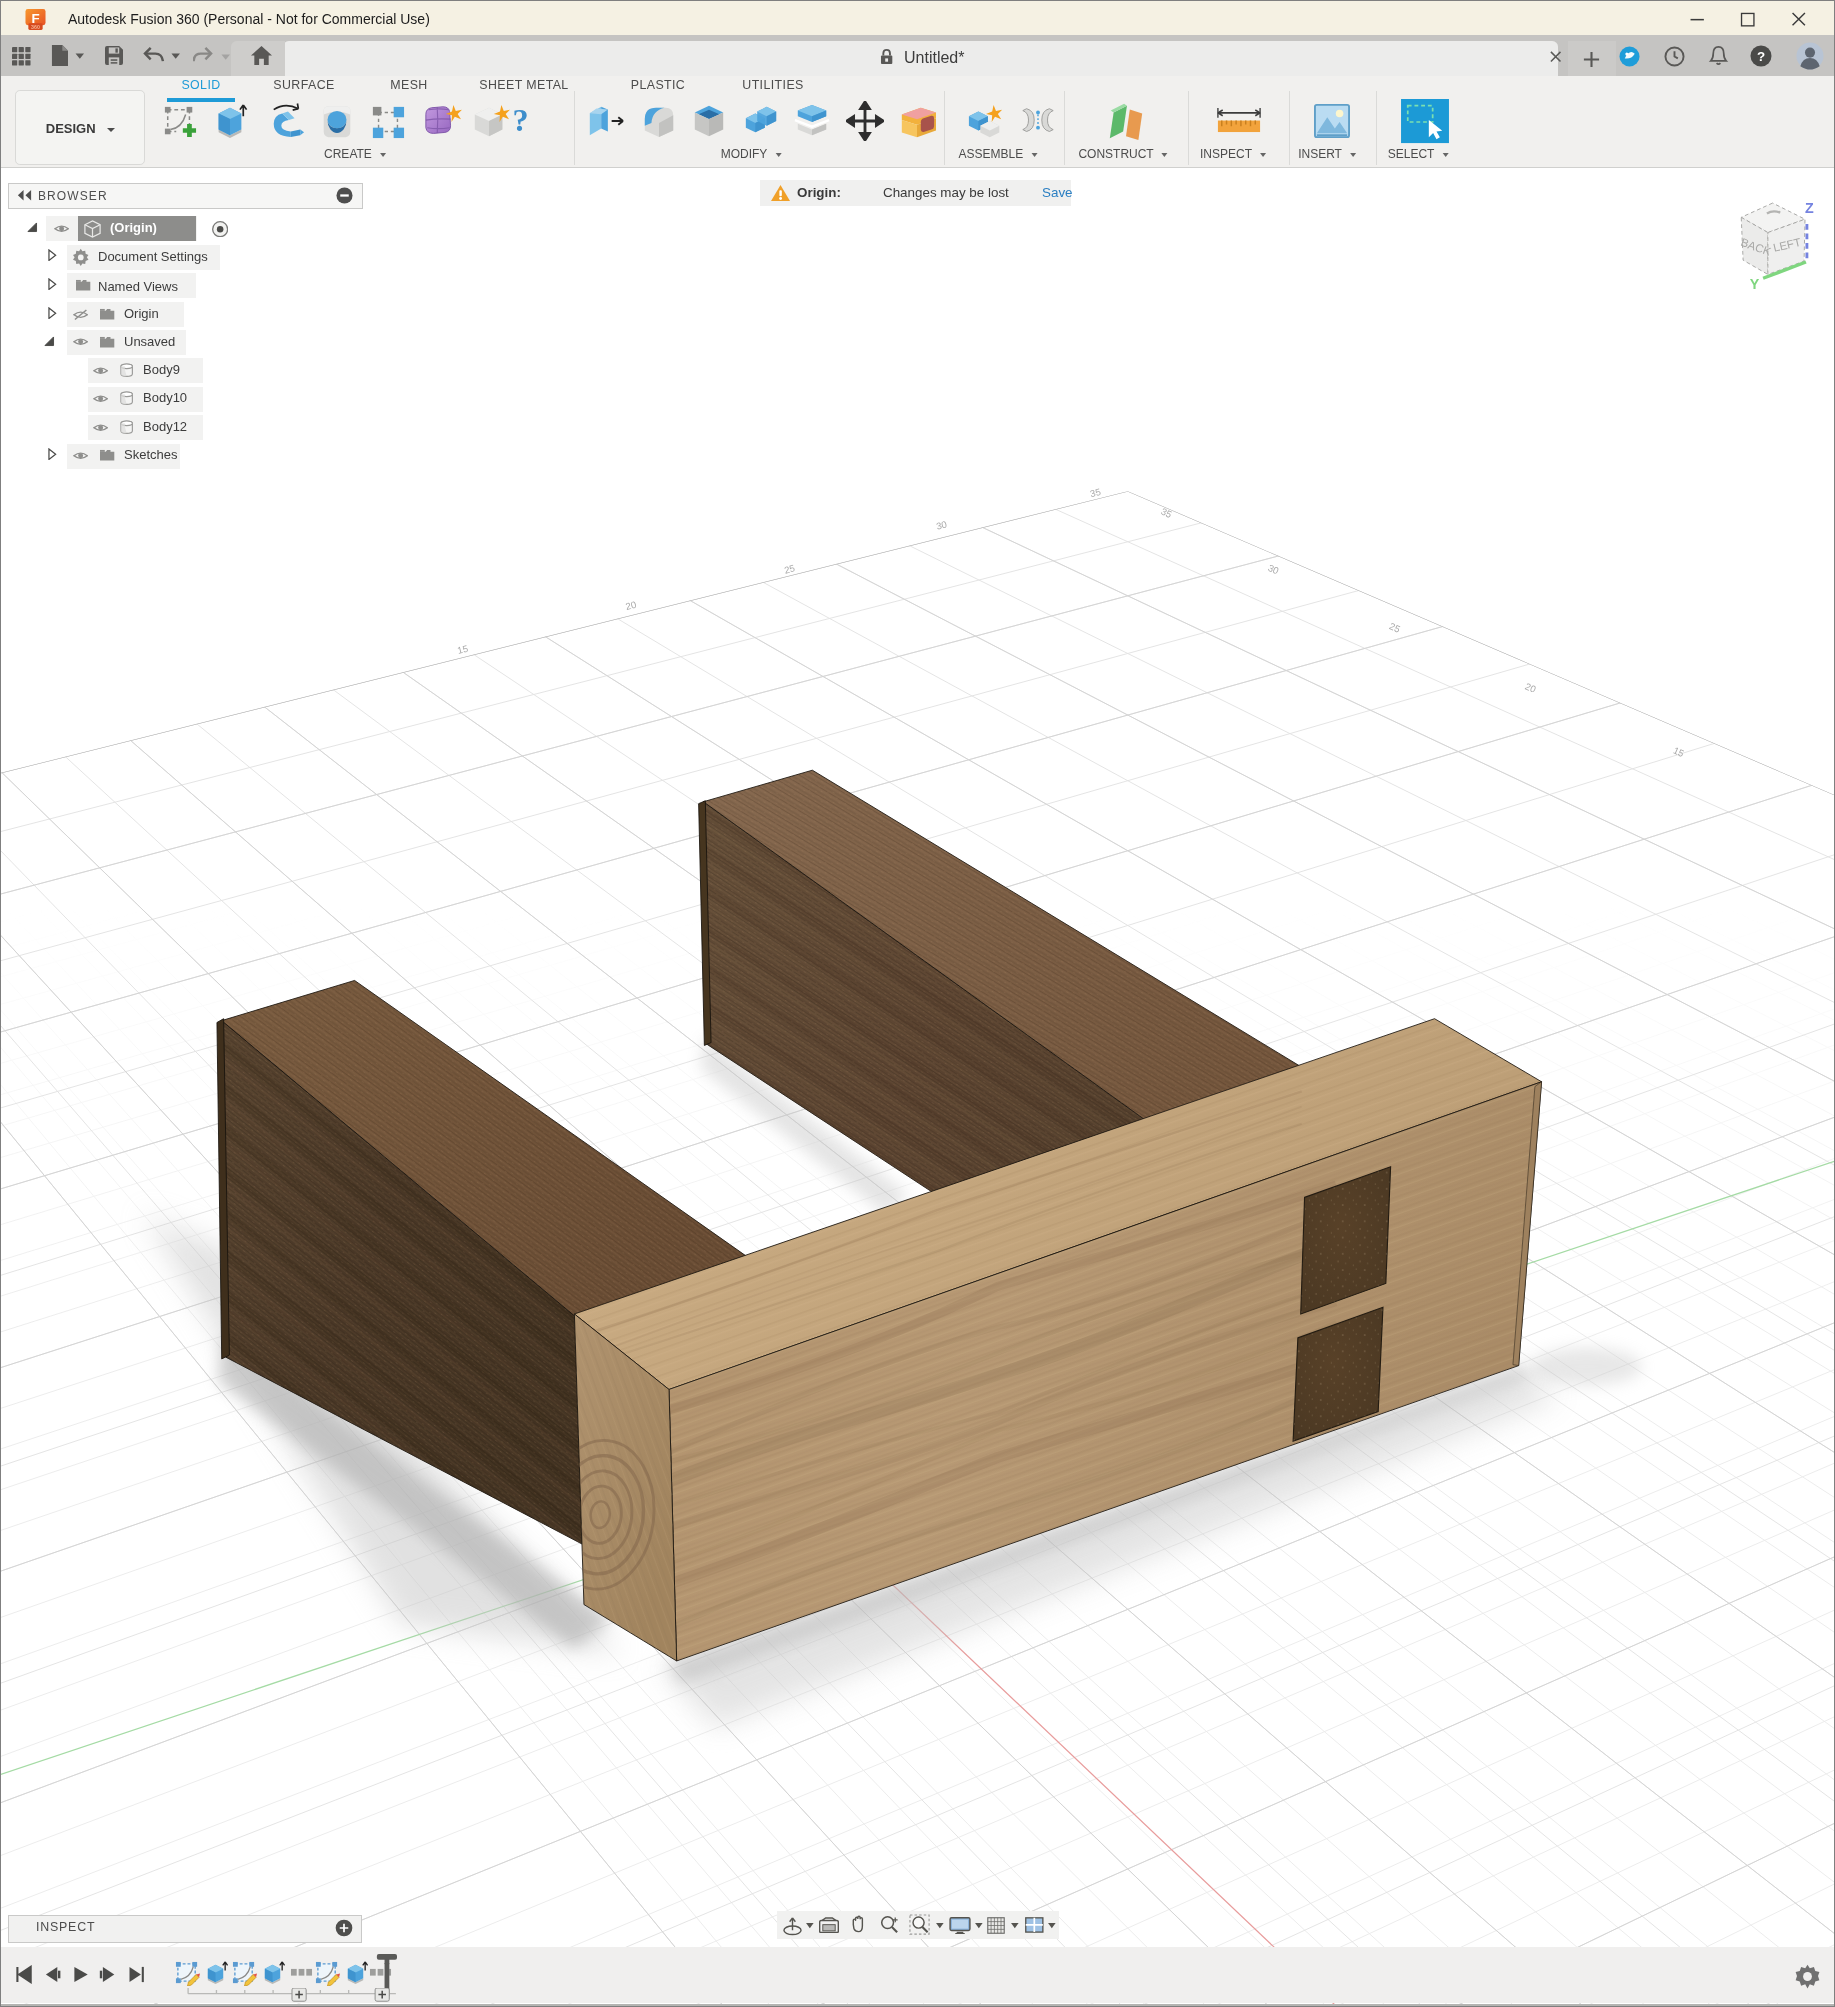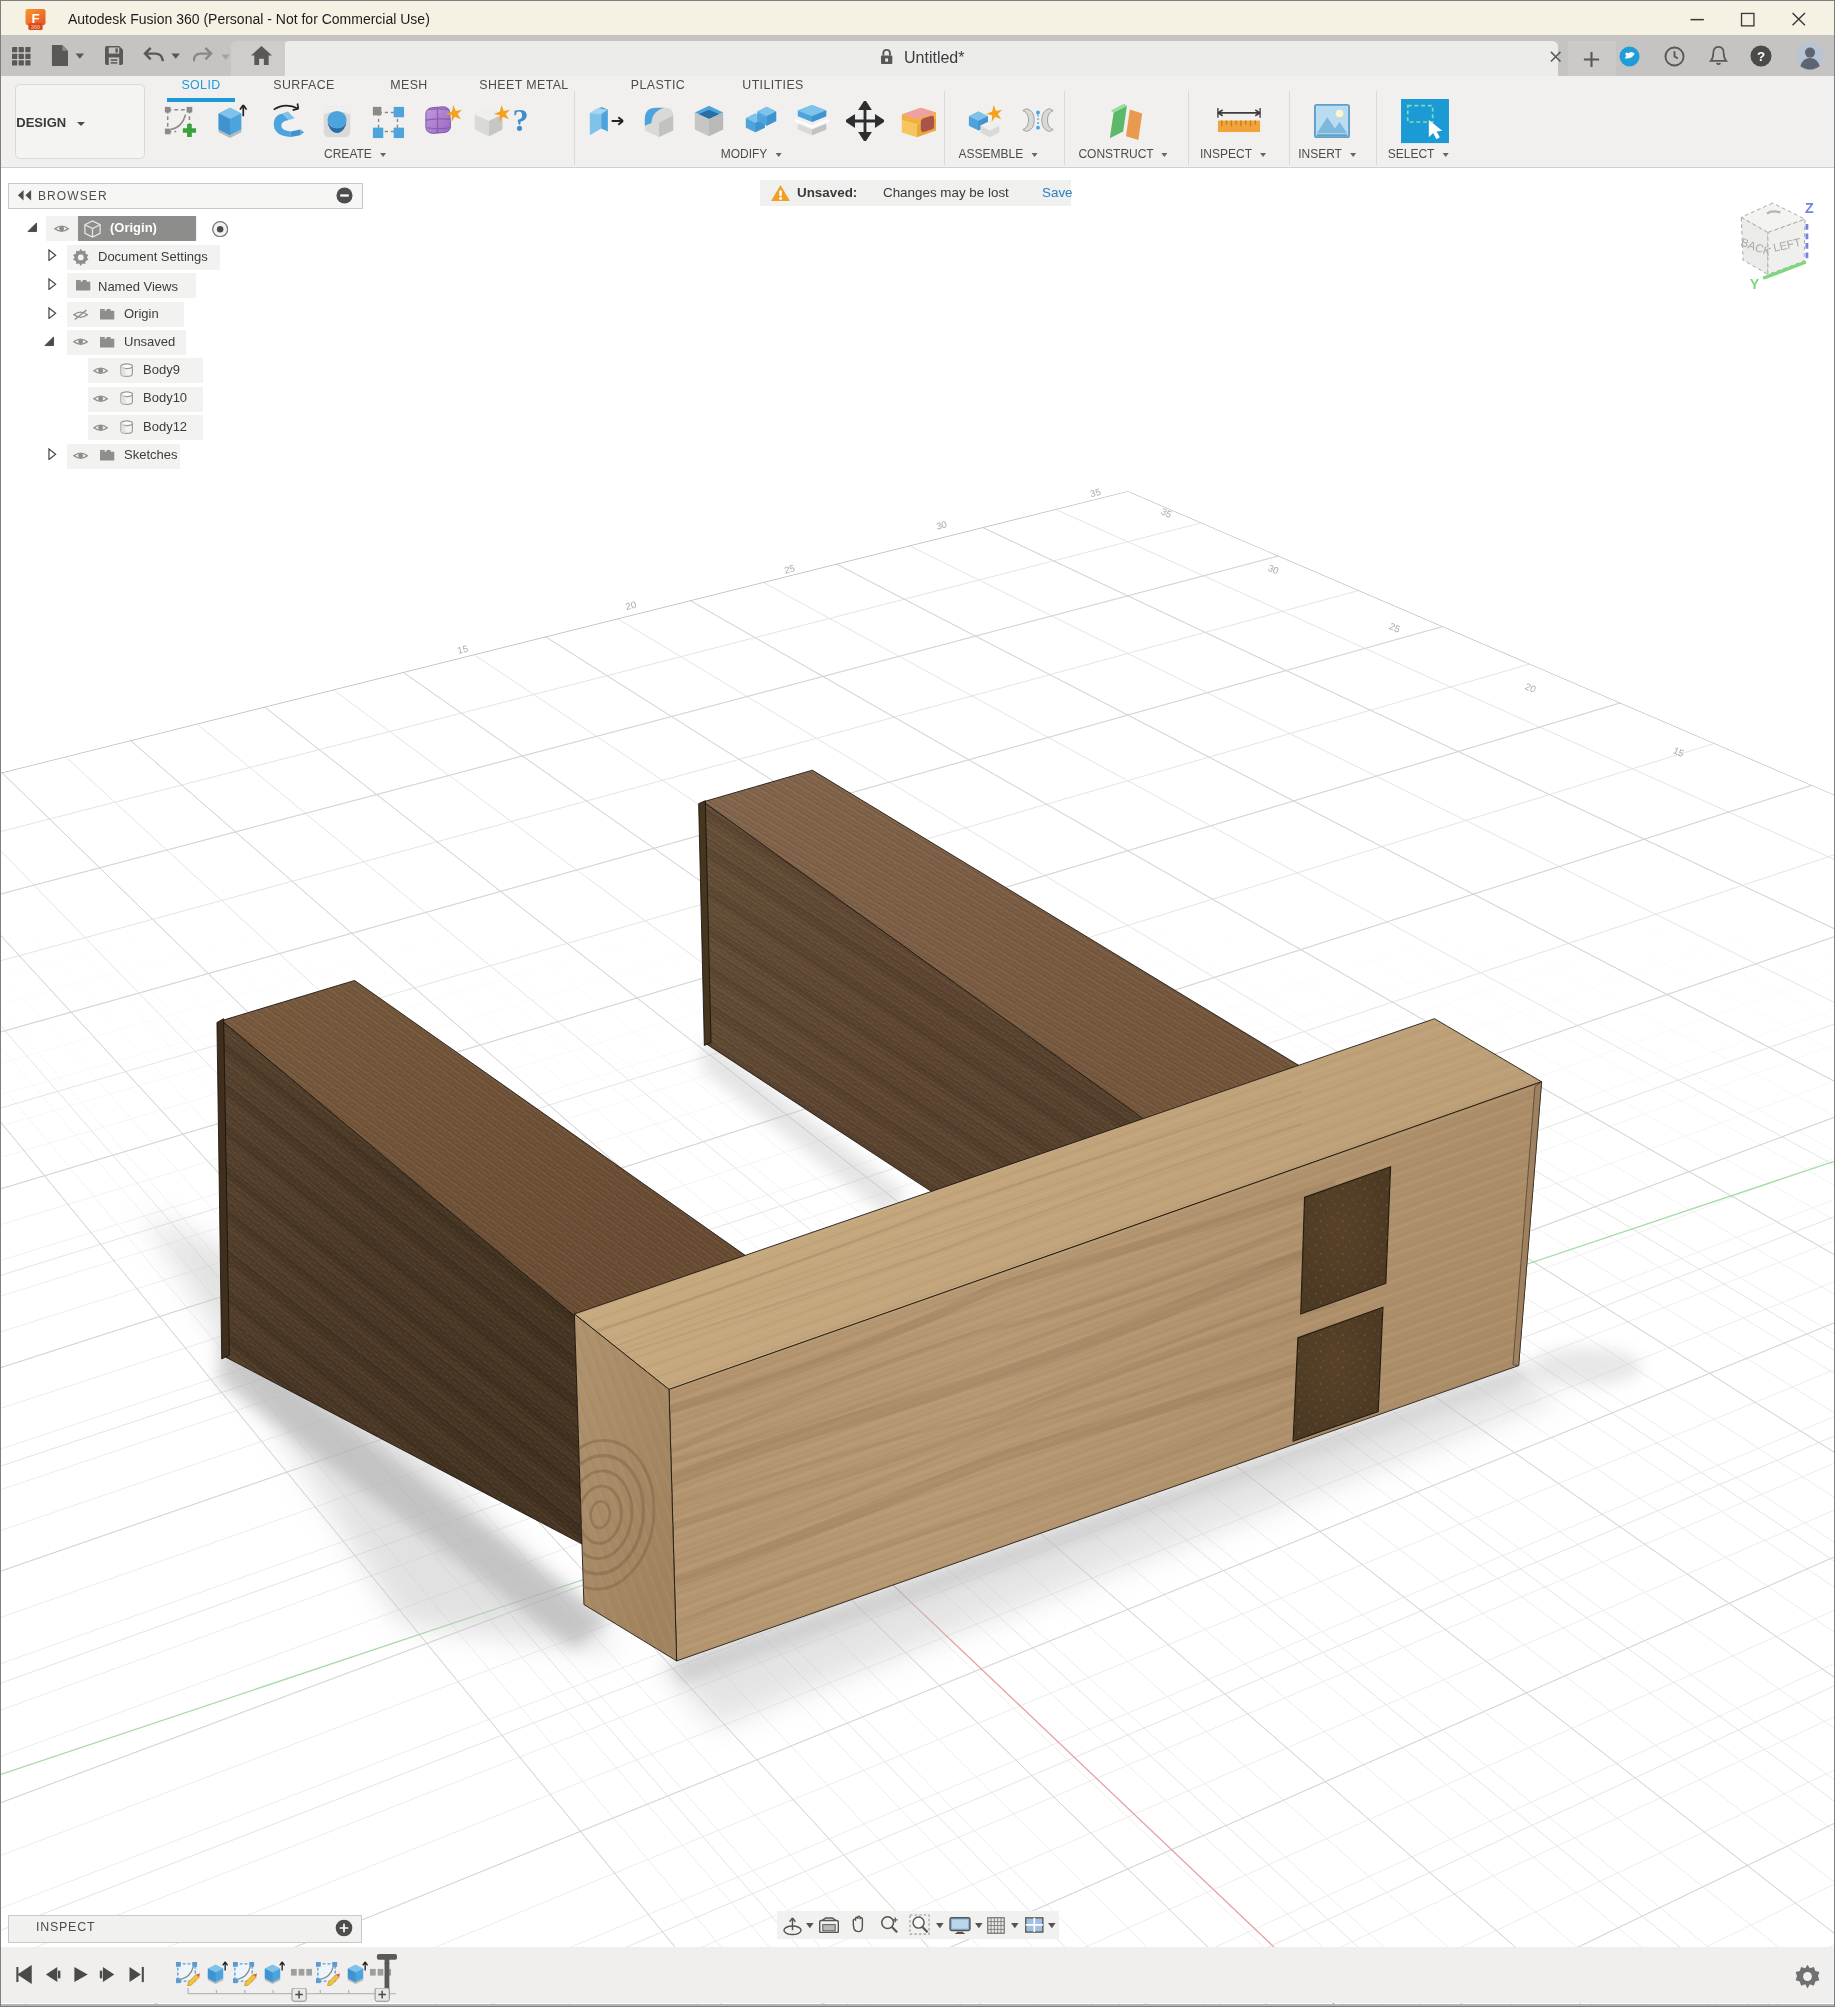--- a/index.html
+++ b/index.html
@@ -6,21 +6,21 @@
 #frame{position:absolute;inset:0;border:1px solid #7f7f7f;pointer-events:none;z-index:99}
 #titlebar{left:1px;top:1px;width:1833px;height:34px;background:#f5f1e3}
 #titlebar .tt{position:absolute;left:67px;top:9.6px;font-size:14px;color:#1c1c1c}
 #toolbar{left:1px;top:35px;width:1833px;height:41px;background:#c5c4c2}
 #tabstrip{left:283px;top:41px;width:1275px;height:35px;background:#ececeb;border-radius:5.7px 5.7px 0 0}
 #ribbon{left:1px;top:76px;width:1833px;height:92px;background:#f1f0ee;border-bottom:1px solid #d0d0ce}
 .rtab{position:absolute;top:78px;font-size:12.4px;letter-spacing:0.4px;color:#4c4c4c}
 .glabel{position:absolute;top:147px;font-size:12px;color:#4c4c4c;white-space:nowrap}
 .gdiv{position:absolute;top:91px;height:74px;width:1px;background:#dadad8}
 .caret{display:inline-block;width:0;height:0;border-left:4.3px solid transparent;border-right:4.3px solid transparent;border-top:4.8px solid #4c4c4c;vertical-align:middle;margin-left:4.8px}
-#designbtn{left:15.3px;top:84px;width:130px;height:75px;background:#f4f4f2;border:1px solid #d9d9d7;border-radius:4.8px;line-height:75px;font-size:13px;font-weight:bold;color:#3a3a3a}
+#designbtn{left:15.3px;top:90px;width:130px;height:75px;background:#f4f4f2;border:1px solid #d9d9d7;border-radius:4.8px;text-align:center;line-height:75px;font-size:13px;font-weight:bold;color:#3a3a3a}
 #browserhdr{left:7.6px;top:183px;width:355px;height:26px;background:#f6f6f5;border:1px solid #c9c9c8;font-size:12px;color:#4e4e4e}
 #warnbar{left:760px;top:180px;width:311px;height:26px;background:#f0f0ef;font-size:14px}
 #commentsbar{left:7.6px;top:1915px;width:354px;height:28px;background:#f1f1f0;border:1px solid #c9c9c8;font-size:12.4px;color:#4c4c4c}
 #timeline{left:1px;top:1947px;width:1833px;height:56px;background:#f0efee}
 #botstrip{left:1px;top:2004px;width:1833px;height:2.9px;background:#b5b4b2}
 #navbar{left:777px;top:1911px;width:282px;height:28px;background:#f1f1f0}
 .trow{position:absolute;height:25px;background:#f2f2f1;font-size:13px;color:#3c3c3c}
 svg{display:block}
 </style></head><body>
 <div id="titlebar" class="abs">
@@ -501,21 +501,21 @@
     <polygon points="1365.0,1253.0 1455.0,1221.0 1450.0,1343.0 1361.0,1375.0" fill="url(#spk)"></polygon>
     <polygon points="1358.0,1400.0 1447.0,1368.0 1442.0,1477.0 1353.0,1508.0" fill="url(#gH)" stroke="#241c12" stroke-width="1.2"></polygon>
     <polygon points="1358.0,1400.0 1447.0,1368.0 1442.0,1477.0 1353.0,1508.0" fill="url(#spk)"></polygon>
   </svg>
 <div id="warnbar" class="abs"></div>
 <svg class="abs" style="left:770px;top:184px" width="21" height="18" viewBox="0 0 22 19">
     <path d="M11 1 L21 18 H1Z" fill="#f0a029"></path>
     <rect x="9.8" y="6.5" width="2.6" height="6.5" fill="#fff" rx="1"></rect>
     <circle cx="11.1" cy="15.3" r="1.5" fill="#fff"></circle>
   </svg>
-<div class="abs" style="left:797px;top:185px;font-size:13.4px;font-weight:bold;color:#3a3a3a">Unsaved:</div>
+<div class="abs" style="left:797px;top:185px;font-size:13.4px;font-weight:bold;color:#3a3a3a">Origin:</div>
 <div class="abs" style="left:883px;top:185px;font-size:13.4px;color:#3a3a3a">Changes may be lost</div>
 <div class="abs" style="left:1029px;top:181px;width:1px;height:24px;background:#cfcfce"></div>
 <div class="abs" style="left:1029px;top:180px;width:41px;height:26px;background:#f0f0ef"></div>
 <div class="abs" style="left:1042px;top:185px;font-size:13.4px;color:#2b7fc2">Save</div>
 <div id="browserhdr" class="abs"></div>
 <svg class="abs" style="left:16.3px;top:189px" width="17" height="12.4" viewBox="0 0 18 13">
     <path d="M8 1 L2 6.5 L8 12Z M16 1 L10 6.5 L16 12Z" fill="#4e4e4e"></path>
   </svg>
 <div class="abs" style="left:38px;top:189px;font-size:12px;letter-spacing:1.1px;color:#4e4e4e">BROWSER</div>
 <svg class="abs" style="left:336px;top:187px" width="17" height="17" viewBox="0 0 18 18">

